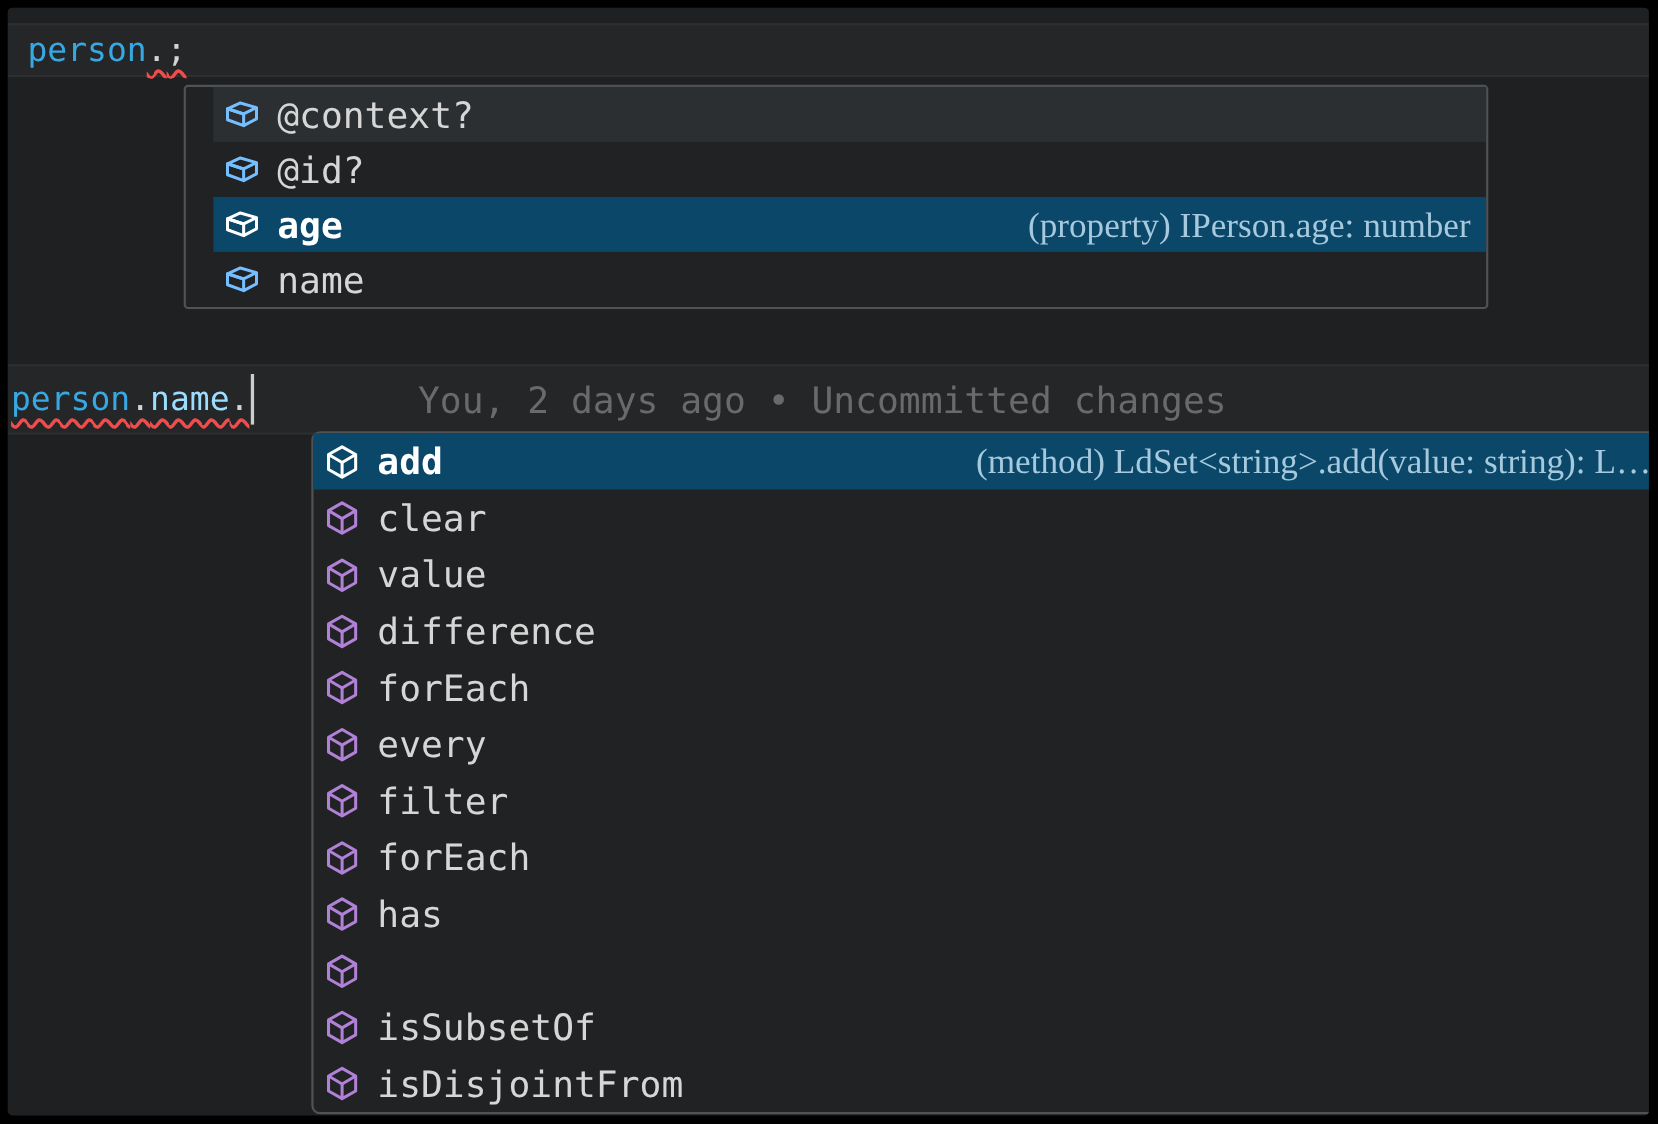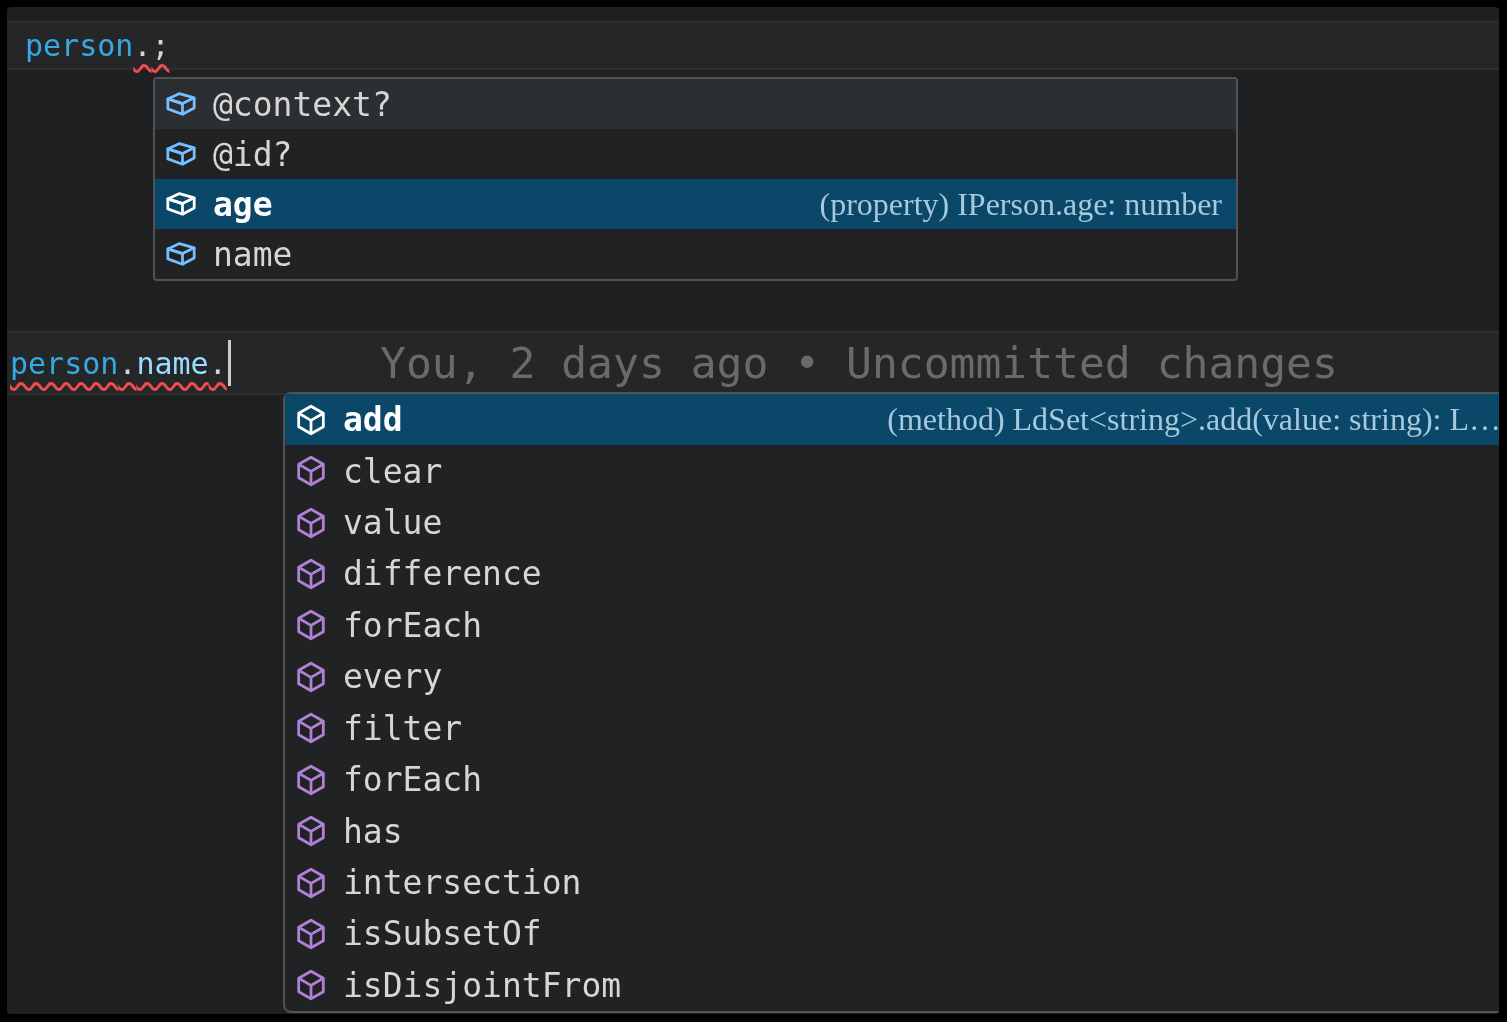--- a/index.html
+++ b/index.html
@@ -68,38 +68,39 @@
     vertical-align: middle;
   }
   .blame {
     position: absolute;
     left: 373px;
     top: 326px;
     height: 60px;
     display: flex;
     align-items: center;
     color: var(--blame);
-    font-size: 43px;
+    font-size: 33px;
     white-space: pre;
     z-index: 2;
   }
 
   .suggest {
     position: absolute;
     background: var(--widget-bg);
     border: 2px solid var(--widget-border);
     box-sizing: border-box;
     z-index: 5;
     display: flex;
     flex-direction: column;
   }
   .suggest-top {
-    left: 146px; top: 70px;
-    width: 1085px; height: 204px;
+    left: 160px; top: 70px;
+    width: 1186px; height: 204px;
     border-radius: 4px;
+    padding-left: 25px;
   }
   .suggest-bottom {
     left: 256px; top: 385px;
     width: 1234px; height: 621px;
     border-radius: 8px;
     margin-left: 20px;
   }
   .row {
     display: flex;
     align-items: center;
@@ -293,21 +294,20 @@
         <span class="label">has</span>
       </div>
       <div class="row">
         <span class="icon kind-method">
           <svg viewBox="0 0 16 16" fill="none" stroke="currentColor" stroke-width="1.3" stroke-linejoin="round">
               <path d="M8 1.5 L13.8 4.8 L13.8 11.2 L8 14.5 L2.2 11.2 L2.2 4.8 Z"></path>
               <path d="M2.2 4.8 L8 8.2 L13.8 4.8"></path>
               <path d="M8 8.2 L8 14.5"></path>
             </svg>
         </span>
-        <span class="label">intersection</span>
       </div>
       <div class="row">
         <span class="icon kind-method">
           <svg viewBox="0 0 16 16" fill="none" stroke="currentColor" stroke-width="1.3" stroke-linejoin="round">
               <path d="M8 1.5 L13.8 4.8 L13.8 11.2 L8 14.5 L2.2 11.2 L2.2 4.8 Z"></path>
               <path d="M2.2 4.8 L8 8.2 L13.8 4.8"></path>
               <path d="M8 8.2 L8 14.5"></path>
             </svg>
         </span>
         <span class="label">isSubsetOf</span>

